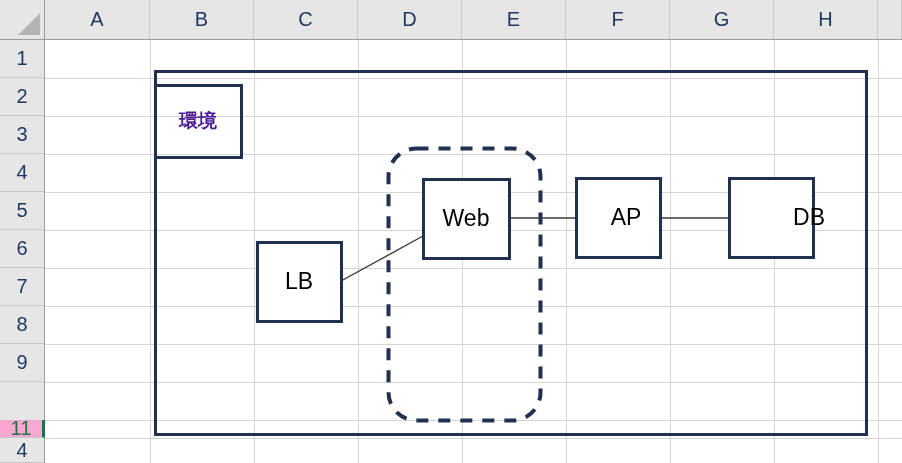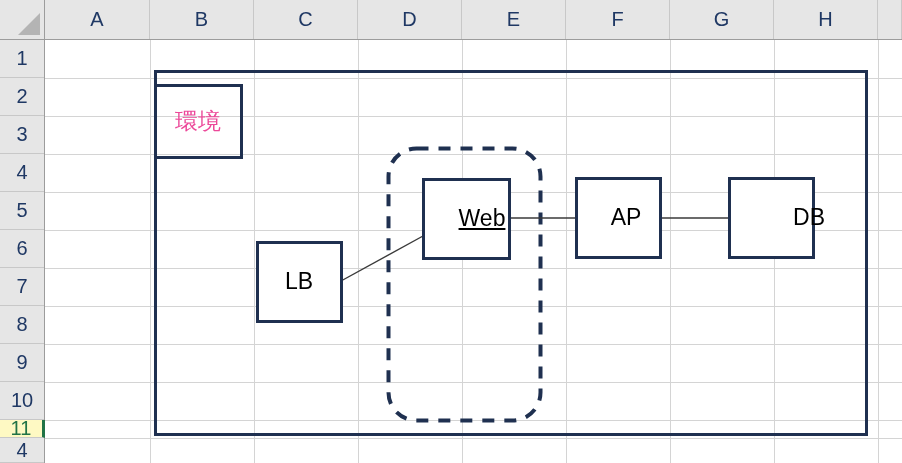--- a/index.html
+++ b/index.html
@@ -81,21 +81,21 @@
     left: 0;
     width: 44px;
     text-align: center;
     font-size: 20px;
     color: #1f3864;
     box-sizing: border-box;
     border-bottom: 1px solid #c8c8c8;
     user-select: none;
   }
   .row-cell.active {
-    background: #fef9c3;
+    background: #f9a8d4;
     color: #217346;
     border-right: 3px solid #217346;
     width: 45px;
   }
 
   .grid-area {
     position: absolute;
     left: 45px;
     top: 40px;
     right: 0;
@@ -138,25 +138,26 @@
     color: #000000;
     font-family: "Liberation Sans", "DejaVu Sans", sans-serif;
     user-select: none;
     pointer-events: none;
   }
   .env-label {
     position: absolute;
     display: flex;
     align-items: center;
     justify-content: center;
-    font-size: 23px;
-    color: #ec4899;
+    font-size: 19px;
+    color: #4c1d95;
     font-family: "DejaVu Sans", "Liberation Sans", sans-serif;
     user-select: none;
     pointer-events: none;
+    font-weight: bold;
   }
 </style>
 </head>
 <body>
 
 <div id="app">
 
   <div class="corner-box">
     <div class="corner-tri"></div>
   </div>
@@ -176,21 +177,20 @@
   <div class="row-header-strip" id="row-strip">
       <div class="row-cell" style="top: 0px; height: 38px; line-height: 37px;">1</div>
       <div class="row-cell" style="top: 38px; height: 38px; line-height: 37px;">2</div>
       <div class="row-cell" style="top: 76px; height: 38px; line-height: 37px;">3</div>
       <div class="row-cell" style="top: 114px; height: 38px; line-height: 37px;">4</div>
       <div class="row-cell" style="top: 152px; height: 38px; line-height: 37px;">5</div>
       <div class="row-cell" style="top: 190px; height: 38px; line-height: 37px;">6</div>
       <div class="row-cell" style="top: 228px; height: 38px; line-height: 37px;">7</div>
       <div class="row-cell" style="top: 266px; height: 38px; line-height: 37px;">8</div>
       <div class="row-cell" style="top: 304px; height: 38px; line-height: 37px;">9</div>
-      <div class="row-cell" style="top: 342px; height: 38px; line-height: 37px;">10</div>
       <div class="row-cell active" style="top: 380px; height: 18px; line-height: 17px;">11</div>
       <div class="row-cell" style="top: 398px; height: 25px; line-height: 24px;">4</div>
     </div>
 
   <div class="grid-area" id="grid-area">
       <div class="gl-v" style="left: 105px;"></div>
       <div class="gl-v" style="left: 209px;"></div>
       <div class="gl-v" style="left: 313px;"></div>
       <div class="gl-v" style="left: 417px;"></div>
       <div class="gl-v" style="left: 521px;"></div>
@@ -223,18 +223,18 @@
           <rect x="423.5" y="179.5" width="86" height="79" fill="#ffffff" stroke="#1f3050" stroke-width="3"></rect>
           <rect x="576.5" y="178.5" width="84" height="79" fill="#ffffff" stroke="#1f3050" stroke-width="3"></rect>
           <rect x="729.5" y="178.5" width="84" height="79" fill="#ffffff" stroke="#1f3050" stroke-width="3"></rect>
         </g>
     </svg>
   </div>
 
   <div id="overlay-labels">
       <div class="env-label" style="left: 155px; top: 85px; width: 86px; height: 72px;">環境</div>
       <div class="node-label" style="left: 257px; top: 242px; width: 84px; height: 79px;">LB</div>
-      <div class="node-label" style="left: 439px; top: 179px; width: 86px; height: 79px; text-decoration: underline;">Web</div>
+      <div class="node-label" style="left: 423px; top: 179px; width: 86px; height: 79px;">Web</div>
       <div class="node-label" style="left: 576px; top: 178px; width: 84px; height: 79px; padding-left: 8px;">AP</div>
       <div class="node-label" style="left: 767px; top: 178px; width: 84px; height: 79px;">DB</div>
     </div>
 
 </div>
 
 </body></html>

